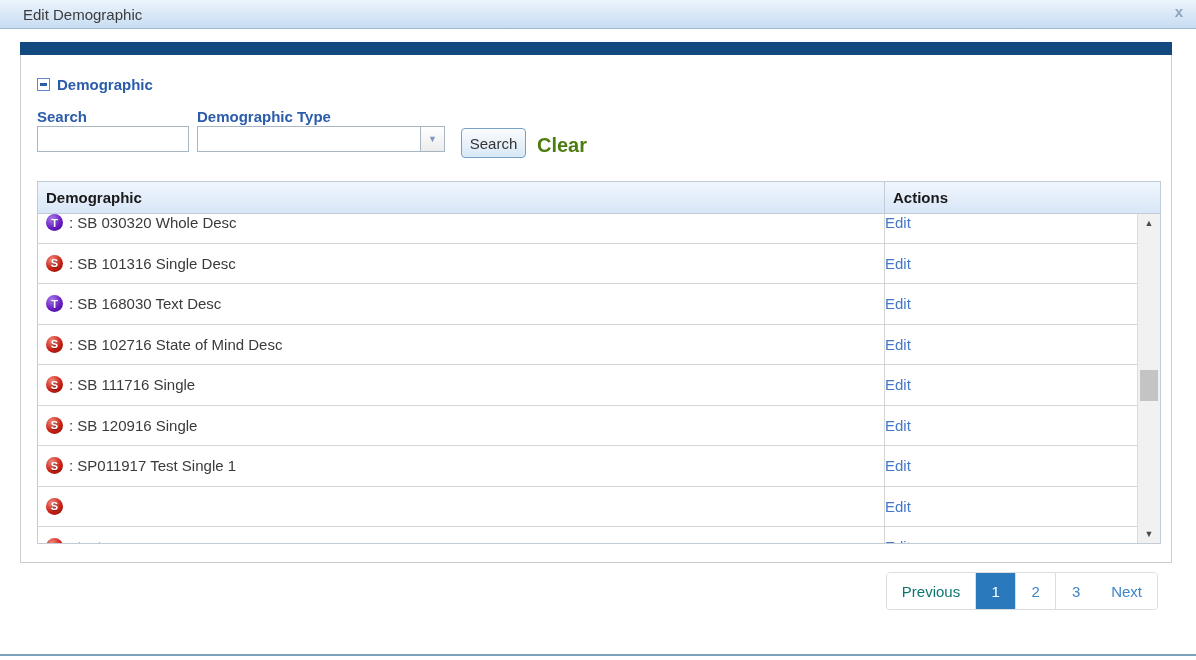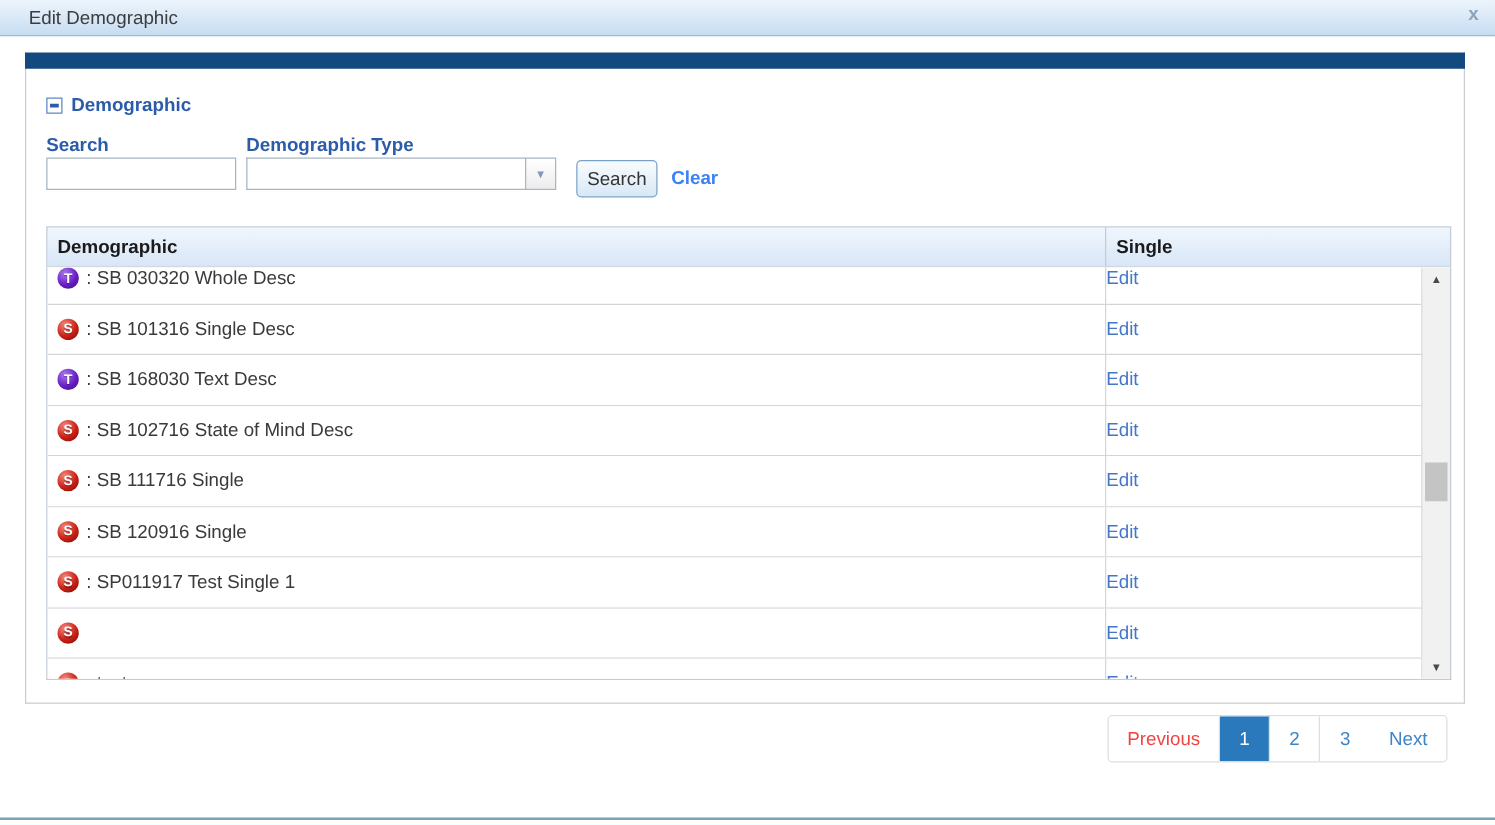--- a/index.html
+++ b/index.html
@@ -68,21 +68,21 @@
 
   .search-btn {
     position:absolute; left:440px; top:86px; width:65px; height:30px;
     border:1px solid #78a1c8; border-radius:4px;
     background:linear-gradient(#fafcfe,#d7e8f6);
     font-size:15px; color:#333; cursor:pointer;
     font-family:"Liberation Sans", sans-serif;
   }
   .clear-link {
     position:absolute; left:516px; top:92px;
-    font-size:15px; font-weight:bold; color:#3b82f6; cursor:pointer; text-decoration:none;
+    font-size:20px; font-weight:bold; color:#4d7c0f; cursor:pointer; text-decoration:none;
   }
 
   
   .grid { position:absolute; left:16px; top:139px; width:1124px; }
   .grid-header {
     display:flex; height:33px;
     background:linear-gradient(#f0f6fd,#d8e6f7);
     border:1px solid #c3ccd6;
   }
   .gh-cell { font-size:15px; font-weight:bold; color:#1a1a1a; display:flex; align-items:center; padding-left:8px; }
@@ -131,21 +131,21 @@
     display:flex; align-items:stretch;
     border-radius:4px; overflow:hidden;
     border:1px solid #dddddd; background:#fff;
   }
   .page-item {
     display:flex; align-items:center; justify-content:center;
     font-size:15px; padding:0 15px; background:#fff; color:#3d85c6;
     border-right:1px solid #dddddd; cursor:pointer; min-width:40px;
   }
   .page-item:last-child { border-right:none; }
-  .page-item.prev { color:#ef4444; }
+  .page-item.prev { color:#0f766e; }
   .page-item.active { background:#2a79bd; color:#ffffff; }
 
   .bottom-line { position:absolute; left:0; top:654px; width:1196px; height:2px; background:#7ba2b8; }
 </style>
 </head>
 <body>
 
 <div class="titlebar">
   <span class="title">Edit Demographic</span>
 </div>
@@ -172,21 +172,21 @@
       <span class="arr">▼</span>
     </span>
   </div>
 
   <button class="search-btn">Search</button>
   <a class="clear-link">Clear</a>
 
   <div class="grid">
     <div class="grid-header">
       <div class="gh-cell gh-demographic">Demographic</div>
-      <div class="gh-cell gh-actions">Single</div>
+      <div class="gh-cell gh-actions">Actions</div>
     </div>
     <div class="grid-body">
       <div class="rows-viewport" id="rows-container">
   <div class="grid-row">
     <div class="gr-demographic">
       <span class="type-icon T">T</span>
       <span class="row-text"> : SB 030320 Whole Desc</span>
     </div>
     <div class="gr-actions">
       <a class="edit-link">Edit</a>

